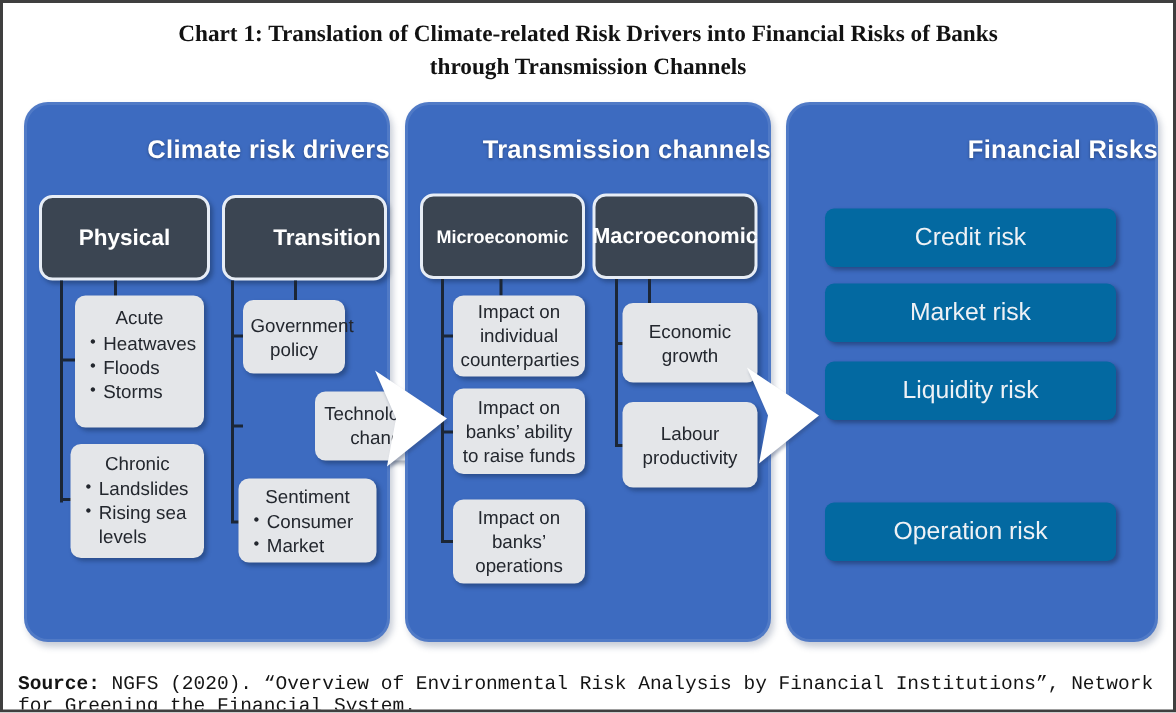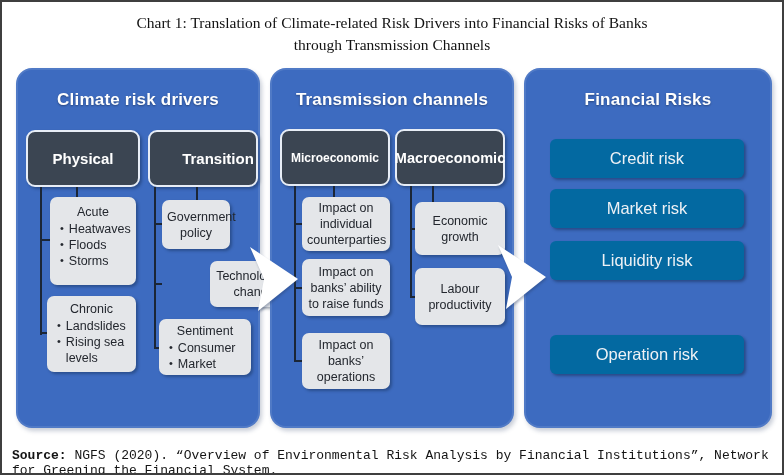--- a/index.html
+++ b/index.html
@@ -1,21 +1,21 @@
 <!DOCTYPE html>
 <html><head>
 <meta charset="utf-8">
 <style>
   html,body{margin:0;padding:0;background:#fff;}
   #frame{position:relative;width:784px;height:475px;background:#ffffff;border:2px solid #3f3f3f;box-sizing:border-box;overflow:hidden;font-family:"Liberation Sans",sans-serif;}
   
-  #title{position:absolute;top:10px;left:0;right:0;text-align:center;font-family:"Liberation Serif",serif;font-weight:normal;font-size:15.5px;line-height:1.45;color:#121212;}
+  #title{position:absolute;top:10px;left:0;right:0;text-align:center;font-family:"Liberation Serif",serif;font-weight:bold;font-size:15.5px;line-height:1.45;color:#121212;}
   
   .panel{position:absolute;top:66px;height:360px;background:#3d6bc0;border-radius:16px;box-shadow:inset 0 0 0 2px rgba(255,255,255,0.10), 2px 3px 4px rgba(40,60,100,0.25);}
-  .ptitle{position:absolute;top:22px;left:0;right:0;text-align:center;color:#ffffff;font-size:17px;font-weight:bold;letter-spacing:.2px;text-shadow:0 1px 2px rgba(0,0,0,0.35);}
+  .ptitle{position:absolute;top:22px;left:0;right:0;text-align:right;color:#ffffff;font-size:17px;font-weight:bold;letter-spacing:.2px;text-shadow:0 1px 2px rgba(0,0,0,0.35);}
   
   .sub{position:absolute;background:#3b4552;border:2px solid #e7edf6;border-radius:9px;color:#fff;font-weight:bold;font-size:15px;display:flex;align-items:center;justify-content:center;text-align:center;box-sizing:border-box;box-shadow:2px 2px 3px rgba(10,25,50,0.35);}
   
   .gbox{position:absolute;background:#e4e6e9;border-radius:7px;color:#23272e;font-size:12.5px;line-height:1.28;box-sizing:border-box;box-shadow:2px 2px 3px rgba(10,25,50,0.35);padding:5px 5px;display:flex;flex-direction:column;}
   .gbox .gtitle{text-align:center;margin-bottom:1px;}
   .bl{display:flex;gap:5px;padding-left:5px;align-items:flex-start;}
   .bu{font-size:11px;line-height:1.45;}
   .cbox{justify-content:center;}
   .cbox .ctext{text-align:center;}
   .tstart{justify-content:flex-start;padding-top:7px;}

